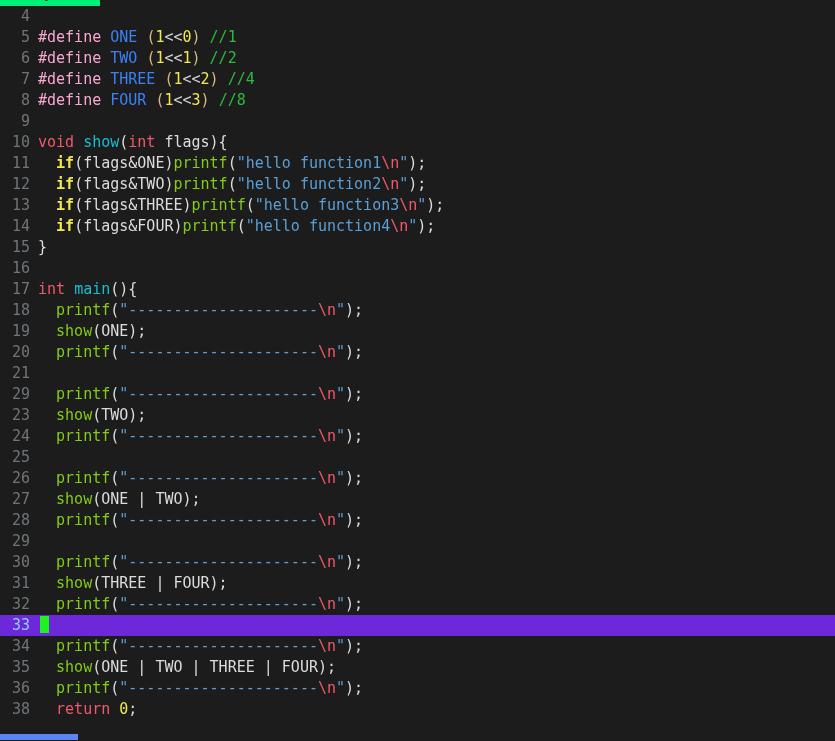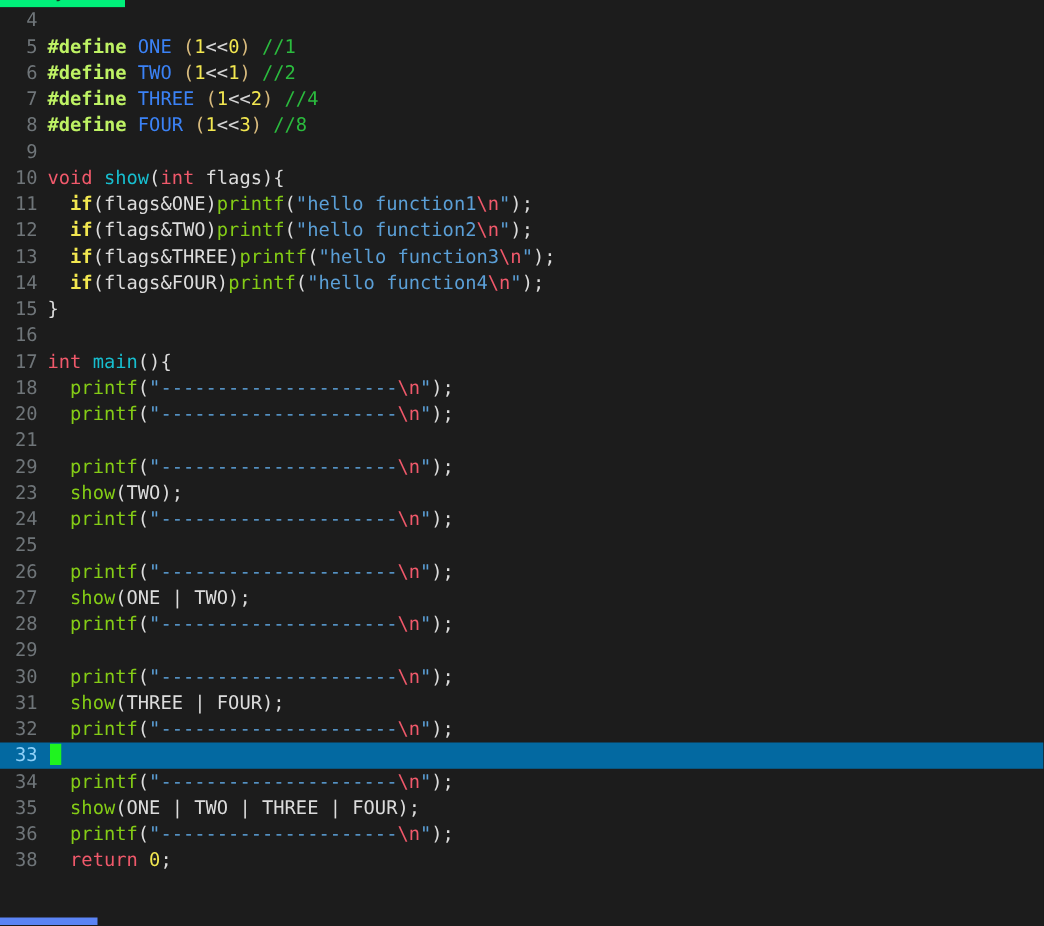--- a/index.html
+++ b/index.html
@@ -59,21 +59,21 @@
 
   .code-line {
     position: relative;
     height: 21px;
     line-height: 21px;
     white-space: pre;
     font-size: 15px;
     letter-spacing: 0px;
   }
   .code-line.active {
-    background: #0369a1;
+    background: #6d28d9;
   }
 
   .lineno {
     display: inline-block;
     width: 30px;
     text-align: right;
     color: #6f7579;
     font-size: 15px;
     vertical-align: top;
     user-select: none;
@@ -83,21 +83,21 @@
   }
 
   .content {
     display: inline-block;
     padding-left: 8px;
     vertical-align: top;
     color: #d4d4d4;
   }
 
   
-  .t-pre   { color: #bef264; font-weight: bold; }   
+  .t-pre   { color: #f9a8d4; }   
   .t-macro { color: #3b82f6; }   
   .t-paren { color: #d7ba7d; }   
   .t-num   { color: #f2e750; }   
   .t-op    { color: #d4d4d4; }   
   .t-com   { color: #2bbb3e; }   
   .t-key   { color: #f0596b; }   
   .t-fn    { color: #84cc16; }   
   .t-fndef { color: #17becf; }   
   .t-plain { color: #dcdcdc; }
   .t-str   { color: #5b9fd6; }   
@@ -148,20 +148,21 @@
       <div class="code-line"><span class="lineno">9</span><span class="content"></span></div>
       <div class="code-line"><span class="lineno">10</span><span class="content"><span class="t-key">void</span><span class="t-plain"> </span><span class="t-fndef">show</span><span class="t-plain">(</span><span class="t-key">int</span><span class="t-plain"> flags){</span></span></div>
       <div class="code-line"><span class="lineno">11</span><span class="content"><span class="t-plain">  </span><span class="t-cond">if</span><span class="t-plain">(flags&amp;ONE)</span><span class="t-fn">printf</span><span class="t-plain">(</span><span class="t-str">"hello function1</span><span class="t-esc">\n</span><span class="t-str">"</span><span class="t-plain">);</span></span></div>
       <div class="code-line"><span class="lineno">12</span><span class="content"><span class="t-plain">  </span><span class="t-cond">if</span><span class="t-plain">(flags&amp;TWO)</span><span class="t-fn">printf</span><span class="t-plain">(</span><span class="t-str">"hello function2</span><span class="t-esc">\n</span><span class="t-str">"</span><span class="t-plain">);</span></span></div>
       <div class="code-line"><span class="lineno">13</span><span class="content"><span class="t-plain">  </span><span class="t-cond">if</span><span class="t-plain">(flags&amp;THREE)</span><span class="t-fn">printf</span><span class="t-plain">(</span><span class="t-str">"hello function3</span><span class="t-esc">\n</span><span class="t-str">"</span><span class="t-plain">);</span></span></div>
       <div class="code-line"><span class="lineno">14</span><span class="content"><span class="t-plain">  </span><span class="t-cond">if</span><span class="t-plain">(flags&amp;FOUR)</span><span class="t-fn">printf</span><span class="t-plain">(</span><span class="t-str">"hello function4</span><span class="t-esc">\n</span><span class="t-str">"</span><span class="t-plain">);</span></span></div>
       <div class="code-line"><span class="lineno">15</span><span class="content"><span class="t-plain">}</span></span></div>
       <div class="code-line"><span class="lineno">16</span><span class="content"></span></div>
       <div class="code-line"><span class="lineno">17</span><span class="content"><span class="t-key">int</span><span class="t-plain"> </span><span class="t-fndef">main</span><span class="t-plain">(){</span></span></div>
       <div class="code-line"><span class="lineno">18</span><span class="content"><span class="t-plain">  </span><span class="t-fn">printf</span><span class="t-plain">(</span><span class="t-str">"---------------------</span><span class="t-esc">\n</span><span class="t-str">"</span><span class="t-plain">);</span></span></div>
+      <div class="code-line"><span class="lineno">19</span><span class="content"><span class="t-plain">  </span><span class="t-fn">show</span><span class="t-plain">(ONE);</span></span></div>
       <div class="code-line"><span class="lineno">20</span><span class="content"><span class="t-plain">  </span><span class="t-fn">printf</span><span class="t-plain">(</span><span class="t-str">"---------------------</span><span class="t-esc">\n</span><span class="t-str">"</span><span class="t-plain">);</span></span></div>
       <div class="code-line"><span class="lineno">21</span><span class="content"></span></div>
       <div class="code-line"><span class="lineno">29</span><span class="content"><span class="t-plain">  </span><span class="t-fn">printf</span><span class="t-plain">(</span><span class="t-str">"---------------------</span><span class="t-esc">\n</span><span class="t-str">"</span><span class="t-plain">);</span></span></div>
       <div class="code-line"><span class="lineno">23</span><span class="content"><span class="t-plain">  </span><span class="t-fn">show</span><span class="t-plain">(TWO);</span></span></div>
       <div class="code-line"><span class="lineno">24</span><span class="content"><span class="t-plain">  </span><span class="t-fn">printf</span><span class="t-plain">(</span><span class="t-str">"---------------------</span><span class="t-esc">\n</span><span class="t-str">"</span><span class="t-plain">);</span></span></div>
       <div class="code-line"><span class="lineno">25</span><span class="content"></span></div>
       <div class="code-line"><span class="lineno">26</span><span class="content"><span class="t-plain">  </span><span class="t-fn">printf</span><span class="t-plain">(</span><span class="t-str">"---------------------</span><span class="t-esc">\n</span><span class="t-str">"</span><span class="t-plain">);</span></span></div>
       <div class="code-line"><span class="lineno">27</span><span class="content"><span class="t-plain">  </span><span class="t-fn">show</span><span class="t-plain">(ONE | TWO);</span></span></div>
       <div class="code-line"><span class="lineno">28</span><span class="content"><span class="t-plain">  </span><span class="t-fn">printf</span><span class="t-plain">(</span><span class="t-str">"---------------------</span><span class="t-esc">\n</span><span class="t-str">"</span><span class="t-plain">);</span></span></div>
       <div class="code-line"><span class="lineno">29</span><span class="content"></span></div>

